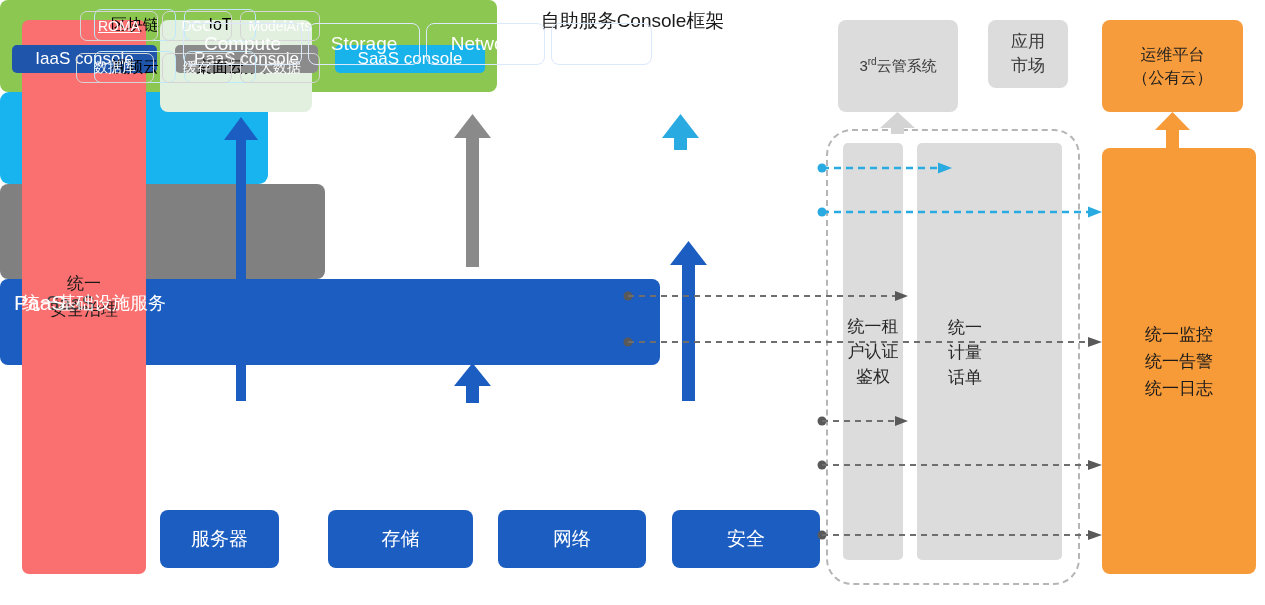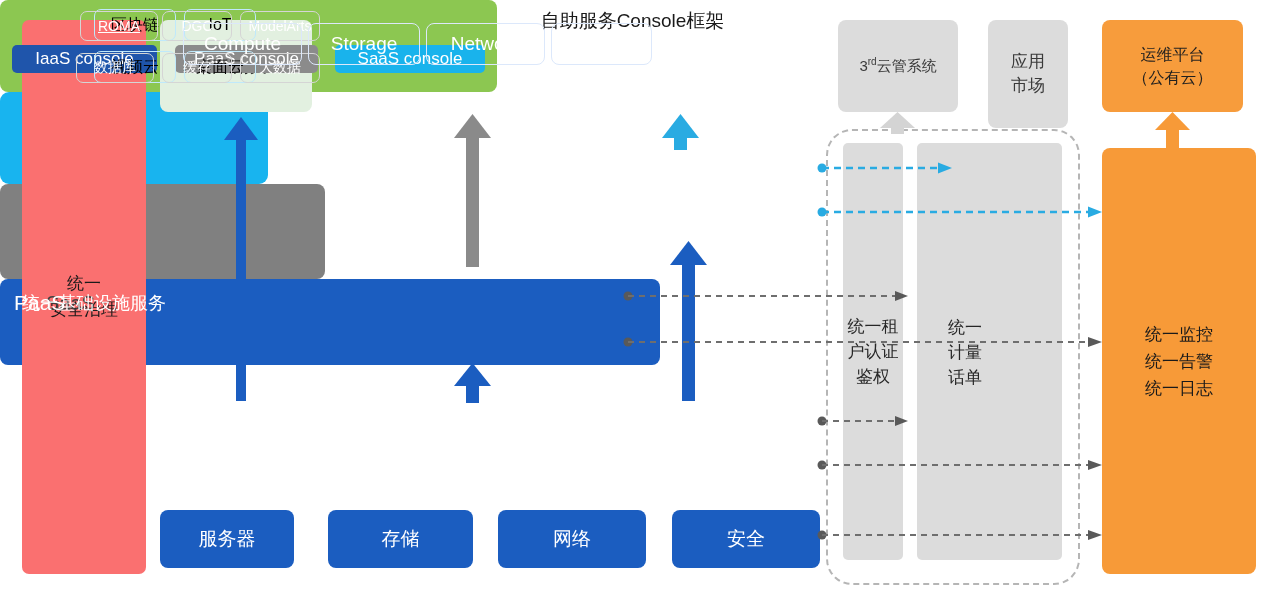--- a/index.html
+++ b/index.html
@@ -22,21 +22,21 @@
       color:#1a1a1a;font-size:19px;}
   .console-chip{position:absolute;top:45px;height:28px;border-radius:5px;color:#fff;
       display:flex;align-items:center;justify-content:center;font-size:17px;}
   .chip-iaas{left:12px;width:145px;background:#1f55ab;}
   .chip-paas{left:175px;width:143px;background:#8b8b8b;}
   .chip-saas{left:335px;width:150px;background:#19b3ec;}
 
   
   .third-cloud{left:838px;top:20px;width:120px;height:92px;background:#dcdcdc;border-radius:8px;
       color:#3a3a3a;font-size:15px;}
-  .app-market{left:988px;top:20px;width:80px;height:108px;background:#dcdcdc;border-radius:8px;
+  .app-market{left:988px;top:20px;width:80px;height:68px;background:#dcdcdc;border-radius:8px;
       color:#3a3a3a;font-size:17px;line-height:24px;}
   .ops-platform{left:1102px;top:20px;width:141px;height:92px;background:#f79c3c;border-radius:8px;
       color:#1f1f1f;font-size:16px;line-height:23px;}
 
   
   .ops-pillar{left:1102px;top:148px;width:154px;height:426px;background:#f79a38;border-radius:8px;
       color:#1a1a1a;font-size:17px;line-height:27px;}
 
   
   .saas{left:552px;top:148px;width:268px;height:92px;background:#18b4ef;border-radius:9px;display:block;}
@@ -65,21 +65,21 @@
   .infra-label{position:absolute;left:22px;top:50%;transform:translateY(-50%);color:#fff;font-size:18px;}
   .infra-chip{position:absolute;top:23px;height:40px;border:1.6px solid #dce8fb;border-radius:8px;color:#fff;
       display:flex;align-items:center;justify-content:center;font-size:19px;}
   .ic1{left:183px;width:117px;}
   .ic2{left:308px;width:110px;}
   .ic3{left:426px;width:117px;}
   .ic4{left:551px;width:99px;}
 
   
   .bot{top:510px;height:58px;background:#1b5dc0;border-radius:8px;color:#fff;font-size:19px;}
-  .b1{left:160px;width:134px;}
+  .b1{left:160px;width:119px;}
   .b2{left:328px;width:145px;}
   .b3{left:498px;width:148px;}
   .b4{left:672px;width:148px;}
 
   
   .dashed-zone{position:absolute;left:826px;top:129px;width:254px;height:456px;
       border:2.2px dashed #b5b5b5;border-radius:26px;box-sizing:border-box;background:transparent;}
   .gray-col{position:absolute;background:#dcdcdc;border-radius:5px;
       color:#262626;font-size:17px;line-height:25px;text-align:center;
       display:flex;align-items:center;justify-content:center;}

